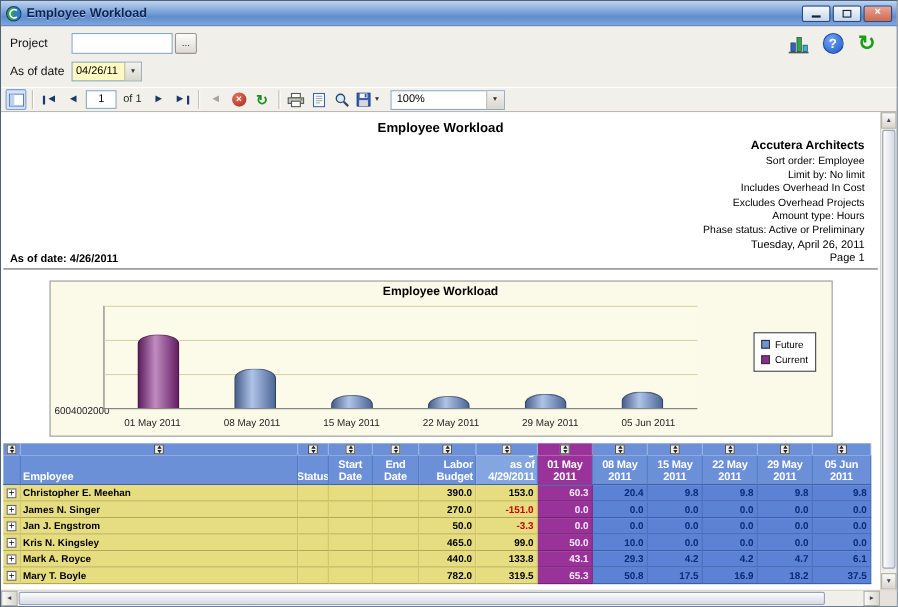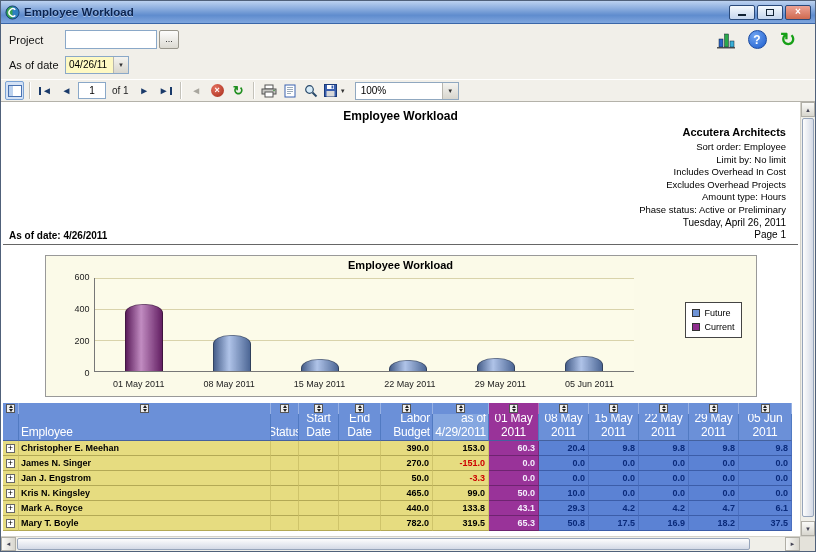--- a/index.html
+++ b/index.html
@@ -89,37 +89,37 @@
 
   
   .chart { position:relative; width:712px; height:142px; margin:10px auto 6px; border:1px solid #999; background:#fbfae8; }
   .chart-title { position:absolute; top:3px; left:0; right:0; text-align:center; font-size:11px; font-weight:bold; }
   .plot { position:absolute; left:48px; top:22px; width:540px; bottom:24px; background:#fcfbe9;
     border-left:1px solid #777; border-bottom:1px solid #777; }
   .grid { position:absolute; left:0; right:0; height:1px; background:#d9d3ab; }
   .g0 { top:0; } .g1 { top:33.33%; } .g2 { top:66.66%; }
   .bars { position:absolute; inset:0; display:flex; align-items:flex-end; justify-content:space-around; padding:0 6px; }
   .bar { width:38px; border-radius:45% 45% 0 0 / 9px 9px 0 0; border:1px solid rgba(0,0,0,.35); border-bottom:none; }
-  .ylabels { position:absolute; left:4px; top:16px; bottom:18px; width:40px; display:flex; flex-direction:column;
+  .ylabels { position:absolute; left:4px; top:16px; bottom:18px; width:40px; display:flex; flex-direction:row;
     justify-content:space-between; align-items:flex-end; font-size:9px; color:#222; }
   .xlabels { position:absolute; left:48px; width:540px; bottom:7px; display:flex; justify-content:space-around; font-size:9px; color:#222; }
   .legend { position:absolute; right:14px; top:46px; background:#fff; border:1px solid #444; padding:3px 6px; font-size:9px; line-height:14px; }
   .legend-row { display:flex; align-items:center; gap:4px; }
   .swatch { width:8px; height:8px; border:1px solid #333; display:inline-block; }
 
   
   .tgrid { display:grid; grid-template-columns:16px 252px 28px 40px 42px 52px 56px 50px 50px 50px 50px 50px 53px; width:789px; }
   .table-wrap { margin:2px 0 0 2px; font-size:9px; }
   .strip-cell { height:11px; background:#6b90d8; border-right:1px solid rgba(255,255,255,.3); display:flex; align-items:center; justify-content:center; }
   .strip-cell.purple { background:#993399; }
   .sorter { width:9px; height:9px; background:#eee; border:1px solid #555; display:flex; flex-direction:column; align-items:center; justify-content:center; gap:1px; }
   .sorter i { display:block; width:0; height:0; border-left:2px solid transparent; border-right:2px solid transparent; }
   .sorter .up { border-bottom:3px solid #222; }
   .sorter .dn { border-top:3px solid #222; }
-  .hcell { height:27px; background:#6b90d8; color:#fff; font-weight:normal; font-size:12px; letter-spacing:-0.2px;
+  .hcell { height:27px; background:#6b90d8; color:#fff; font-weight:bold; font-size:10px; letter-spacing:-0.2px;
     border-right:1px solid #517ac2; border-bottom:1px solid #44619e; display:flex; align-items:flex-end; padding:1px 2px; overflow:hidden; }
   .hcell.left { justify-content:flex-start; }
   .hcell.center { justify-content:center; text-align:center; }
   .hcell.right { justify-content:flex-end; text-align:right; }
   .hcell.lighter { background:#84a6e0; }
   .hcell.purple { background:#993399; }
   .trow { height:15px; }
   .cell { display:flex; align-items:center; overflow:hidden; white-space:nowrap; height:15px; }
   .c-yel { background:#e6dc80; border-right:1px solid #cfc46a; border-bottom:1px solid #b3a955; color:#000; }
   .c-emp { font-weight:bold; padding-left:2px;text-align:right; }

